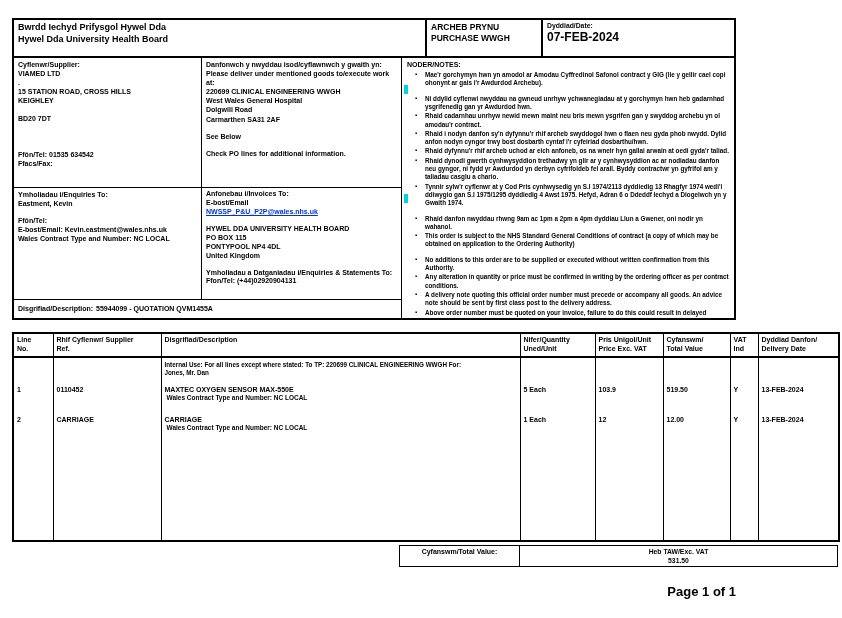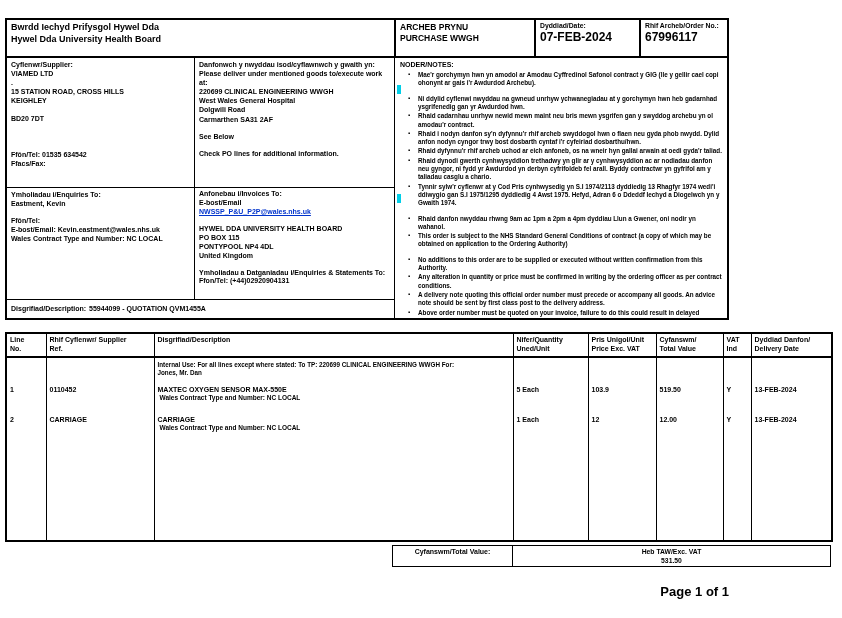--- a/index.html
+++ b/index.html
@@ -1,25 +1,25 @@
 <!DOCTYPE html>
 <html><head>
 <meta charset="utf-8">
 <style>
   * { margin:0; padding:0; box-sizing:border-box; }
   html,body { width:842px; height:618px; background:#fff; }
   body { font-family:"Liberation Sans", sans-serif; font-weight:bold; color:#000; position:relative; }
-  .doc { position:absolute; left:5px; top:18px; width:724px; }
+  .doc { position:absolute; left:12px; top:18px; width:724px; }
 
   
   .hdr-grid { display:grid; grid-template-columns:387px 140px 105px 1fr; height:40px; border:2px solid #000; }
   .hdr-grid > .cell + .cell { border-left:2px solid #000; }
   .cell { padding:2px 4px; overflow:hidden; }
   .org-cell { font-size:9px; line-height:1.3; }
-  .title-cell { font-size:8.5px; line-height:1.3; }
+  .title-cell { font-size:8.5px; line-height:1.3;margin-left:24px; }
   .lbl { font-size:6.8px; }
   .val { font-size:12px; margin-top:1px; }
 
   
   .body-grid { display:grid; grid-template-columns:188px 200px 1fr; grid-template-rows:130px 112px 18px; border:2px solid #000; border-top:none; font-size:7px; line-height:1.3; }
   .sup-cell  { grid-column:1; grid-row:1; border-right:1.5px solid #000; border-bottom:1.5px solid #000; }
   .del-cell  { grid-column:2; grid-row:1; border-right:1.5px solid #000; border-bottom:1.5px solid #000; }
   .enq-cell  { grid-column:1; grid-row:2; border-right:1.5px solid #000; border-bottom:1.5px solid #000; }
   .inv-cell  { grid-column:2; grid-row:2; border-right:1.5px solid #000; border-bottom:1.5px solid #000; line-height:1.25; }
   .desc-bar  { grid-column:1/3; grid-row:3; border-right:1.5px solid #000; display:flex; gap:3px; align-items:center; padding:2px 4px; }
@@ -65,24 +65,20 @@
       <div>Bwrdd Iechyd Prifysgol Hywel Dda</div>
       <div>Hywel Dda University Health Board</div>
     </div>
     <div class="cell title-cell">
       <div>ARCHEB PRYNU</div>
       <div>PURCHASE WWGH</div>
     </div>
     <div class="cell">
       <div class="lbl">Dyddiad/Date:</div>
       <div class="val">07-FEB-2024</div>
-    </div>
-    <div class="cell">
-      <div class="lbl">Rhif Archeb/Order No.:</div>
-      <div class="val">67996117</div>
     </div>
   </div>
 
   <div class="body-grid">
 
     <div class="cell sup-cell">
       <div>Cyflenwr/Supplier:</div>
       <div class="line">VIAMED LTD</div>
       <div class="line">.</div>
       <div class="line">15 STATION ROAD, CROSS HILLS</div>

